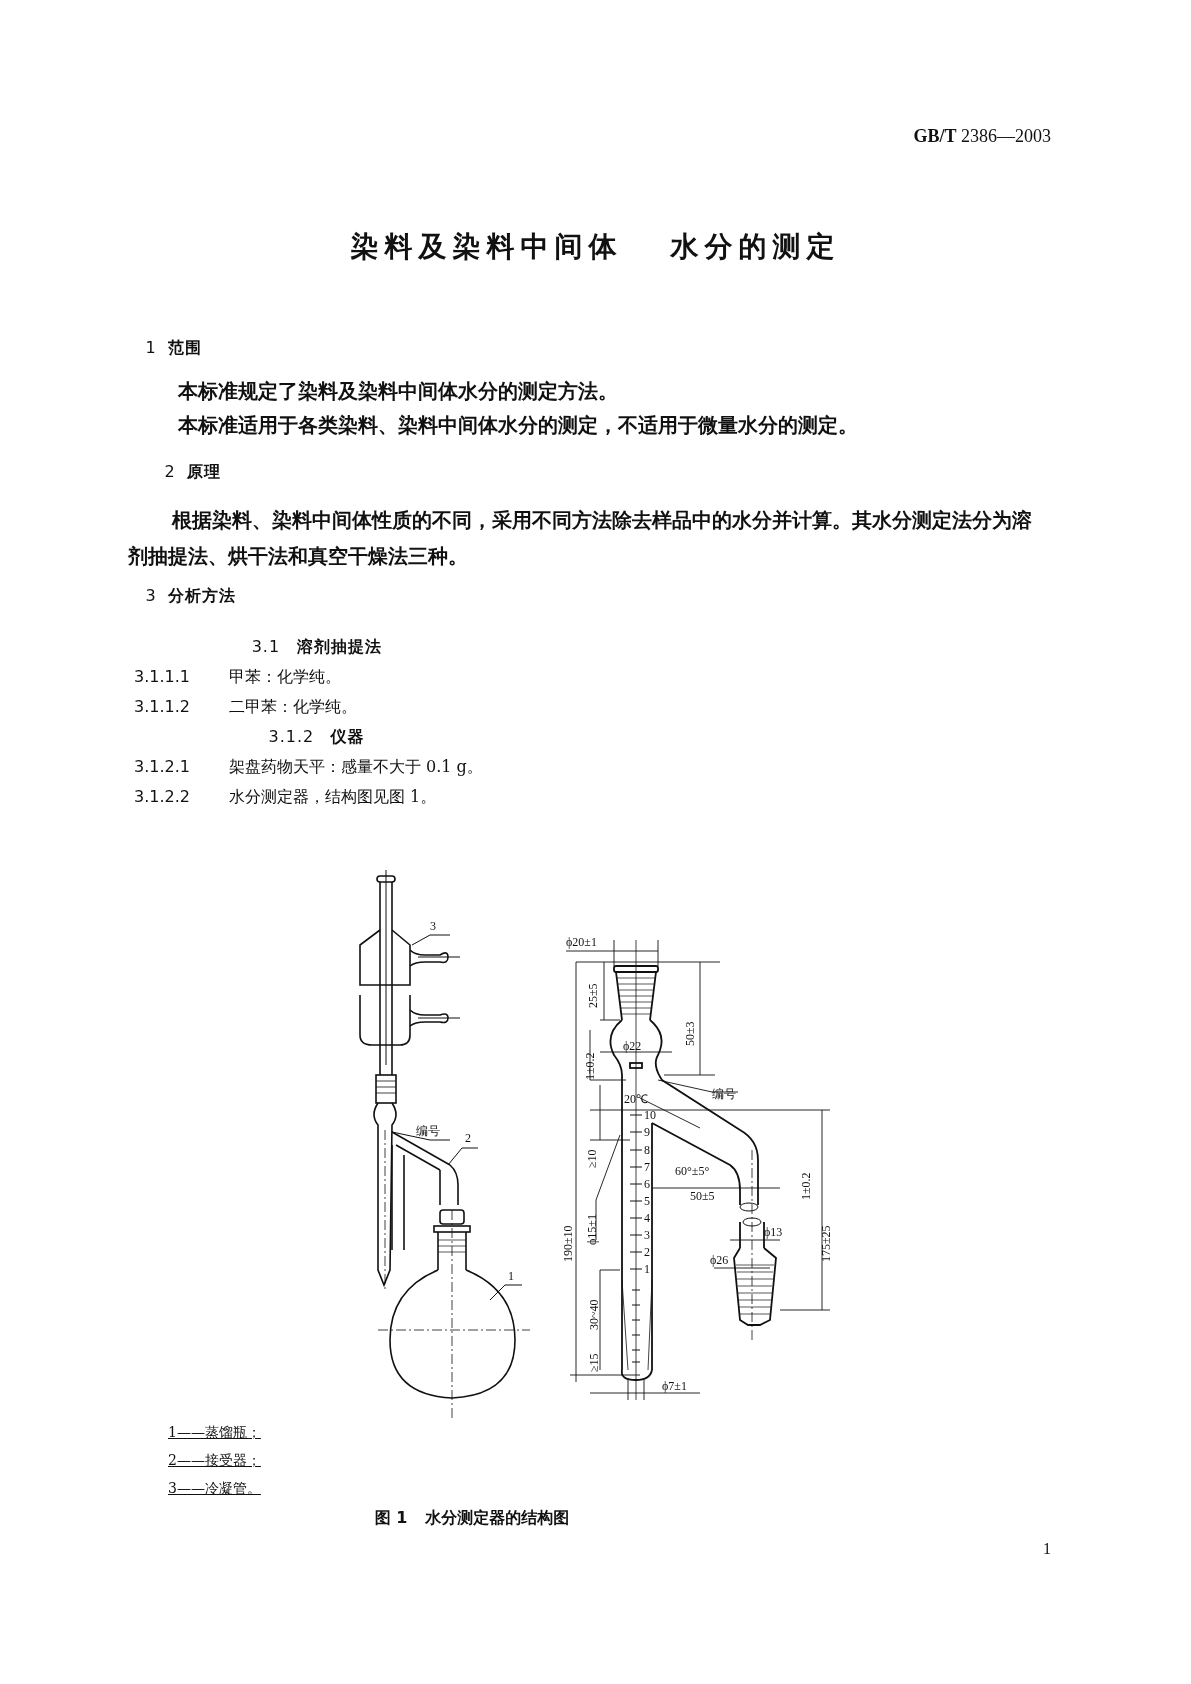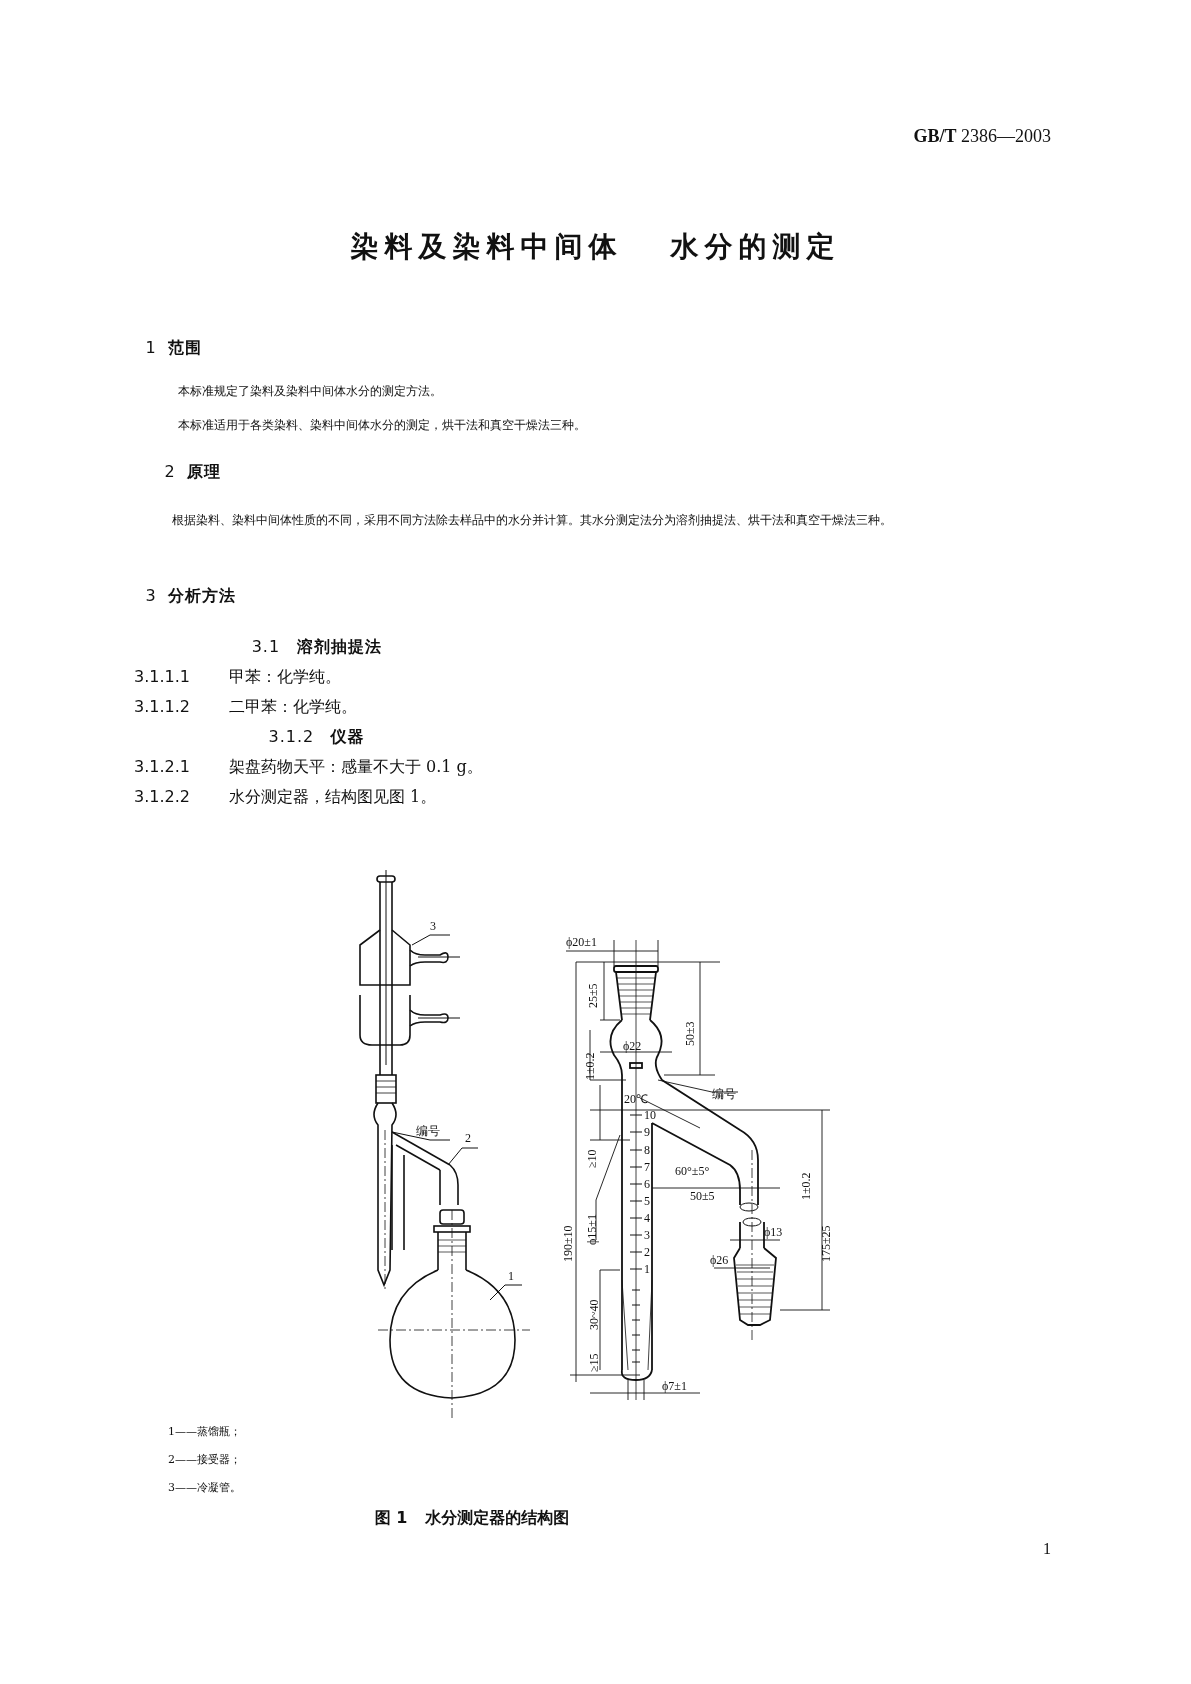--- a/index.html
+++ b/index.html
@@ -5,43 +5,43 @@
   html, body { margin:0; padding:0; background:#ffffff; }
   body { width:1191px; height:1684px; position:relative; overflow:hidden; color:#111;
          font-family: "DejaVu Serif", "Liberation Serif", serif; }
   .abs { position:absolute; }
   .std-no { right:140px; top:126px; font-size:18px; font-family:"Liberation Serif", serif; }
   .std-no b { font-weight:bold; }
   .title { left:0; width:1191px; top:228px; text-align:center; font-size:28px; letter-spacing:6px;
            font-family:"DejaVu Sans", sans-serif; font-weight:bold; }
   .h { font-family:"DejaVu Sans", sans-serif; font-weight:bold; font-size:16px; letter-spacing:1px;text-align:center; }
   .h .num { display:inline-block; font-weight:normal; }
-  .p { font-size:12px; line-height:26px; }
+  .p { font-size:20px; line-height:26px;font-weight:bold; }
   .cap { font-family:"DejaVu Sans", sans-serif; font-weight:bold; font-size:16px; }
-  .legend { font-size:11px; line-height:28px; }
+  .legend { font-size:14px; line-height:28px;text-decoration:underline; }
   .pageno { right:140px; top:1540px; font-size:16px; font-family:"Liberation Serif", serif; }
   svg text { font-family:"Liberation Serif", serif; }
 </style>
 </head>
 <body>
 
 <div class="abs std-no">
   <b>GB/T</b>
   <span>2386—2003</span>
 </div>
 
 <div class="abs title">
   <span>染料及染料中间体</span><span style="display:inline-block;width:48px"></span><span>水分的测定</span>
 </div>
 
 <div class="abs h" style="left:134px; top:338px;">
   <span class="num" style="width:34px">1</span><span>范围</span>
 </div>
 <div class="abs p" style="left:178px; top:378px;">本标准规定了染料及染料中间体水分的测定方法。</div>
-<div class="abs p" style="left:178px; top:412px;">本标准适用于各类染料、染料中间体水分的测定，烘干法和真空干燥法三种。</div>
+<div class="abs p" style="left:178px; top:412px;">本标准适用于各类染料、染料中间体水分的测定，不适用于微量水分的测定。</div>
 
 <div class="abs h" style="left:134px; top:462px;margin-left:19px;">
   <span class="num" style="width:34px">2</span><span>原理</span>
 </div>
 <div class="abs p" style="left:128px; top:502px; width:920px; text-indent:44px; line-height:36px;">根据染料、染料中间体性质的不同，采用不同方法除去样品中的水分并计算。其水分测定法分为溶剂抽提法、烘干法和真空干燥法三种。</div>
 
 <div class="abs h" style="left:134px; top:586px;">
   <span class="num" style="width:34px">3</span><span>分析方法</span>
 </div>
 

